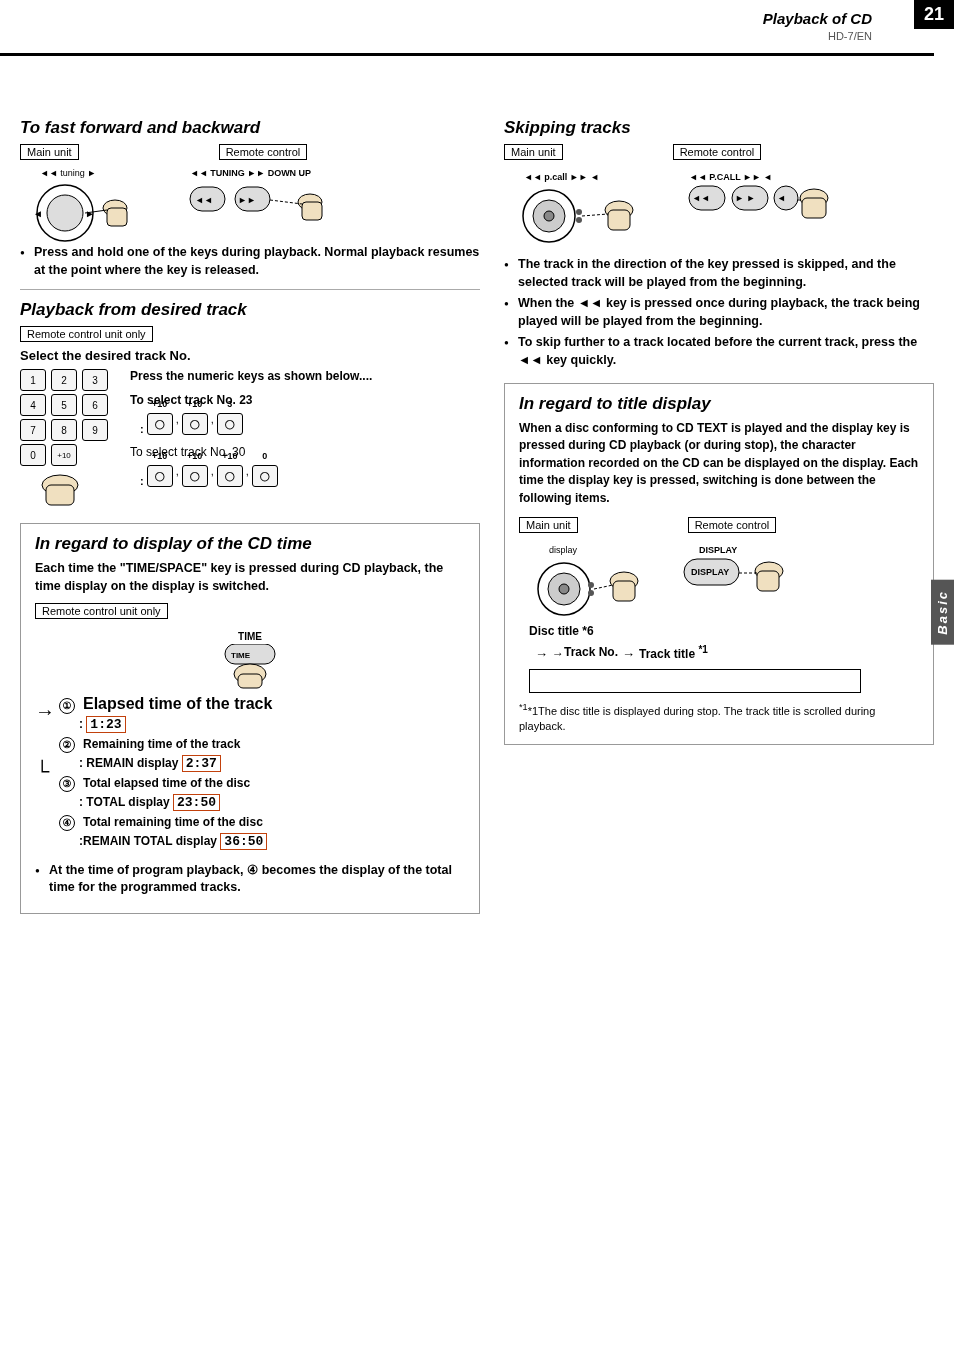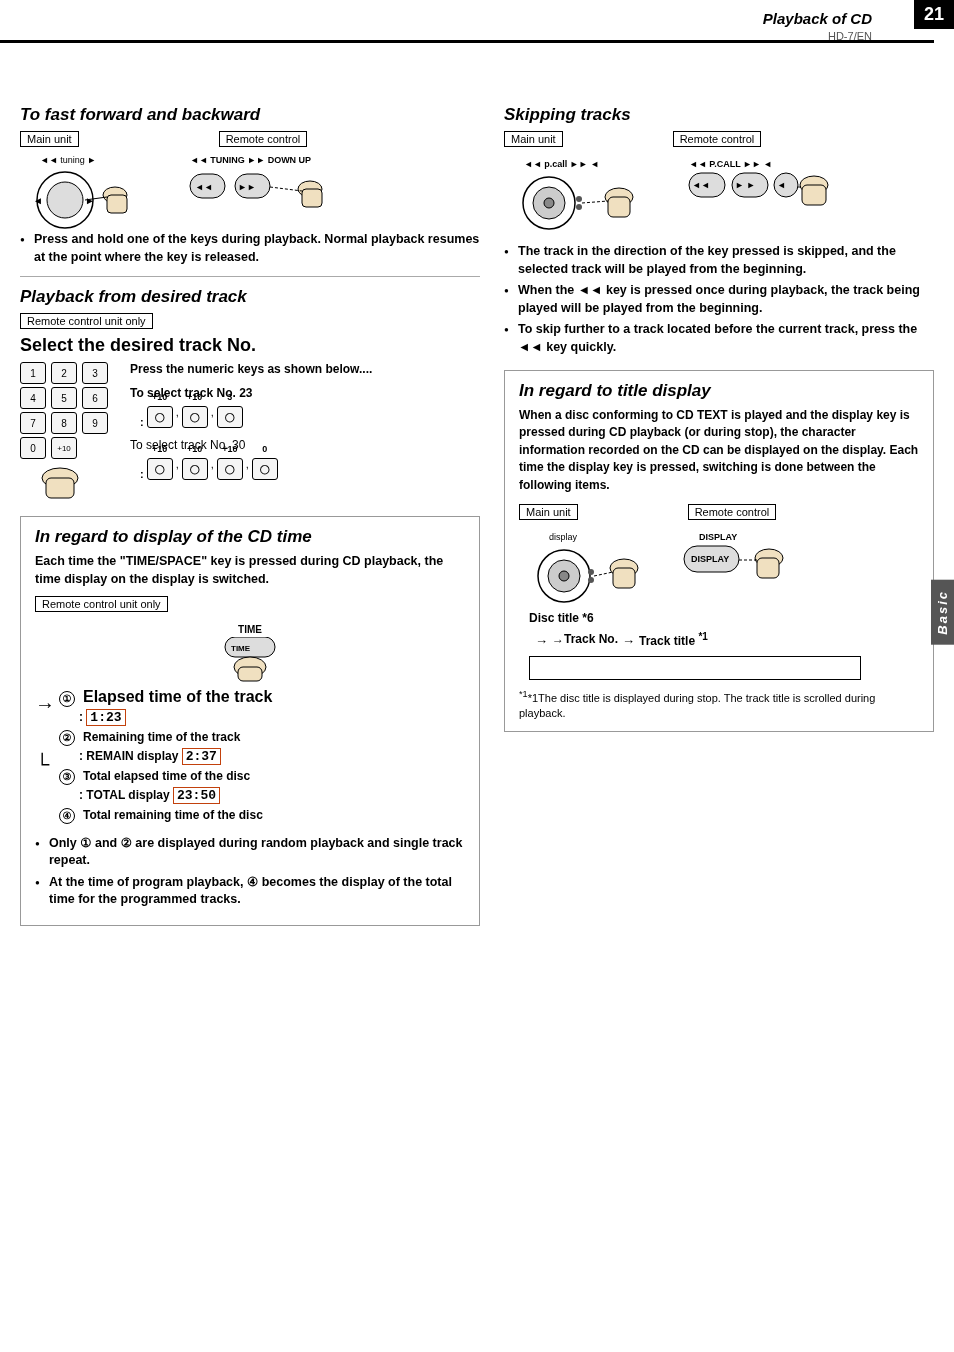--- a/index.html
+++ b/index.html
@@ -237,42 +237,42 @@
     }
 
     
     .tuning-label {
       font-size: 10px;
       text-align: center;
     }
 
     .select-bold {
       font-weight: bold;
-      font-size: 18px;
+      font-size: 13px;
       margin-bottom: 4px;
     }
 
     .time-key-illus {
       display: flex;
       flex-direction: column;
       align-items: center;
       margin: 6px 0;
     }
     .time-label-text {
       font-size: 10px;
       font-weight: bold;
       margin-bottom: 2px;
     }
   </style>
 </head>
 <body>
 
 <div class="page-number">21</div>
 
-<div style="position:relative; height:43px; border-bottom:3px solid #000; margin:0 20px 0 0;">
+<div style="position:relative; height:56px; border-bottom:3px solid #000; margin:0 20px 0 0;">
   <div style="position:absolute; right:62px; top:10px; font-style:italic; font-weight:bold; font-size:15px;">Playback of CD</div>
   <div style="position:absolute; right:62px; top:30px; font-size:11px; color:#555;">HD-7/EN</div>
 </div>
 
 <div class="sidebar-tab">Basic</div>
 
 <div class="main-content">
 
   <div class="left-col">
 
@@ -454,25 +454,27 @@
             <span class="circle-num">③</span>
             <span style="font-weight:bold; font-size:12px;">Total elapsed time of the disc</span>
           </div>
           <div style="font-size:12px; font-weight:bold; margin-left:20px; margin-bottom:5px;">
             : TOTAL display <span class="time-num">23:50</span>
           </div>
           <div class="time-row" style="margin-bottom:3px;">
             <span class="circle-num">④</span>
             <span style="font-weight:bold; font-size:12px;">Total remaining time of the disc</span>
           </div>
+          <div style="font-size:12px; font-weight:bold; margin-left:20px; margin-bottom:5px;">
+            :REMAIN  TOTAL display <span class="time-num">36:50</span>
+          </div>
         </div>
       </div>
 
       <ul class="bullet-list">
-        <li>Only ① and ② are displayed during random playback and single track repeat.</li>
         <li>At the time of program playback, ④ becomes the display of the total time for the programmed tracks.</li>
       </ul>
     </div>
 
   </div>
 
   <div class="right-col">
 
     <div class="skip-section">
       <div class="section-title">Skipping tracks</div>

